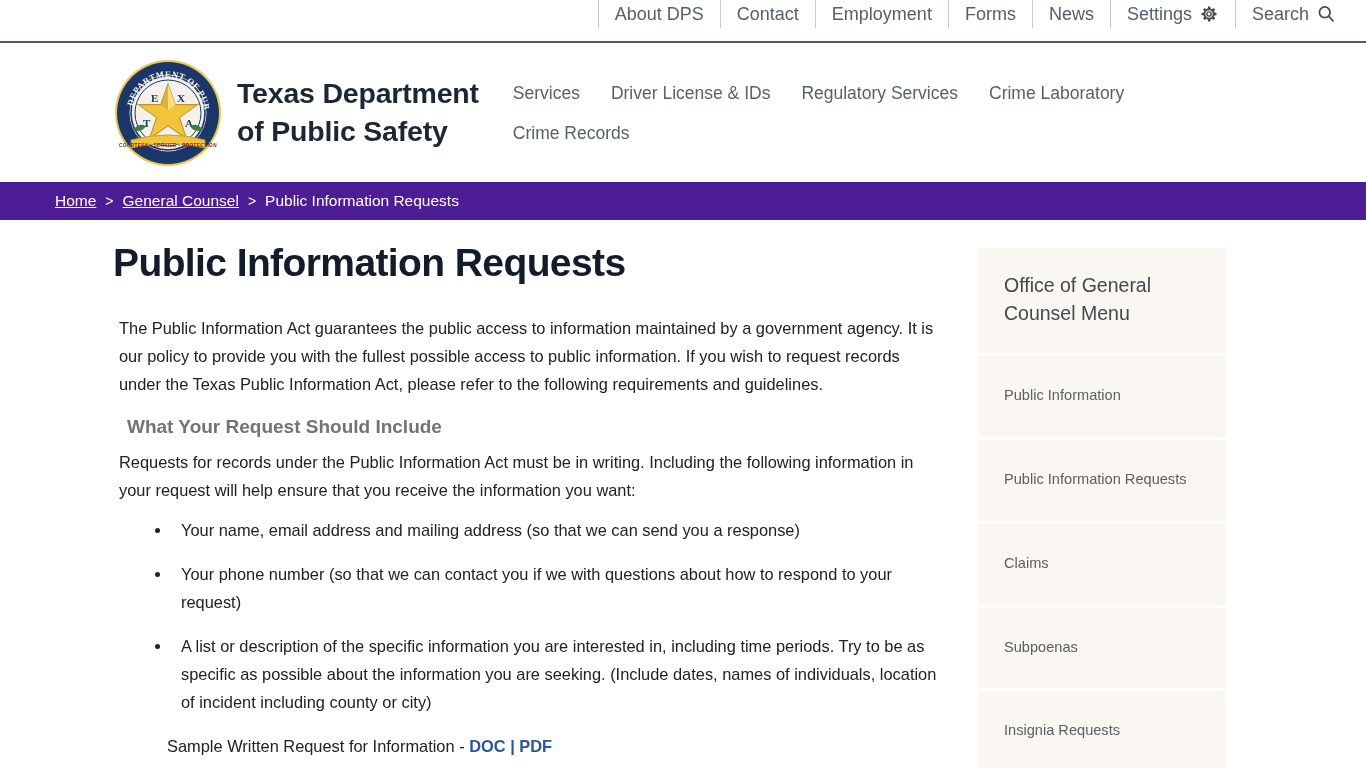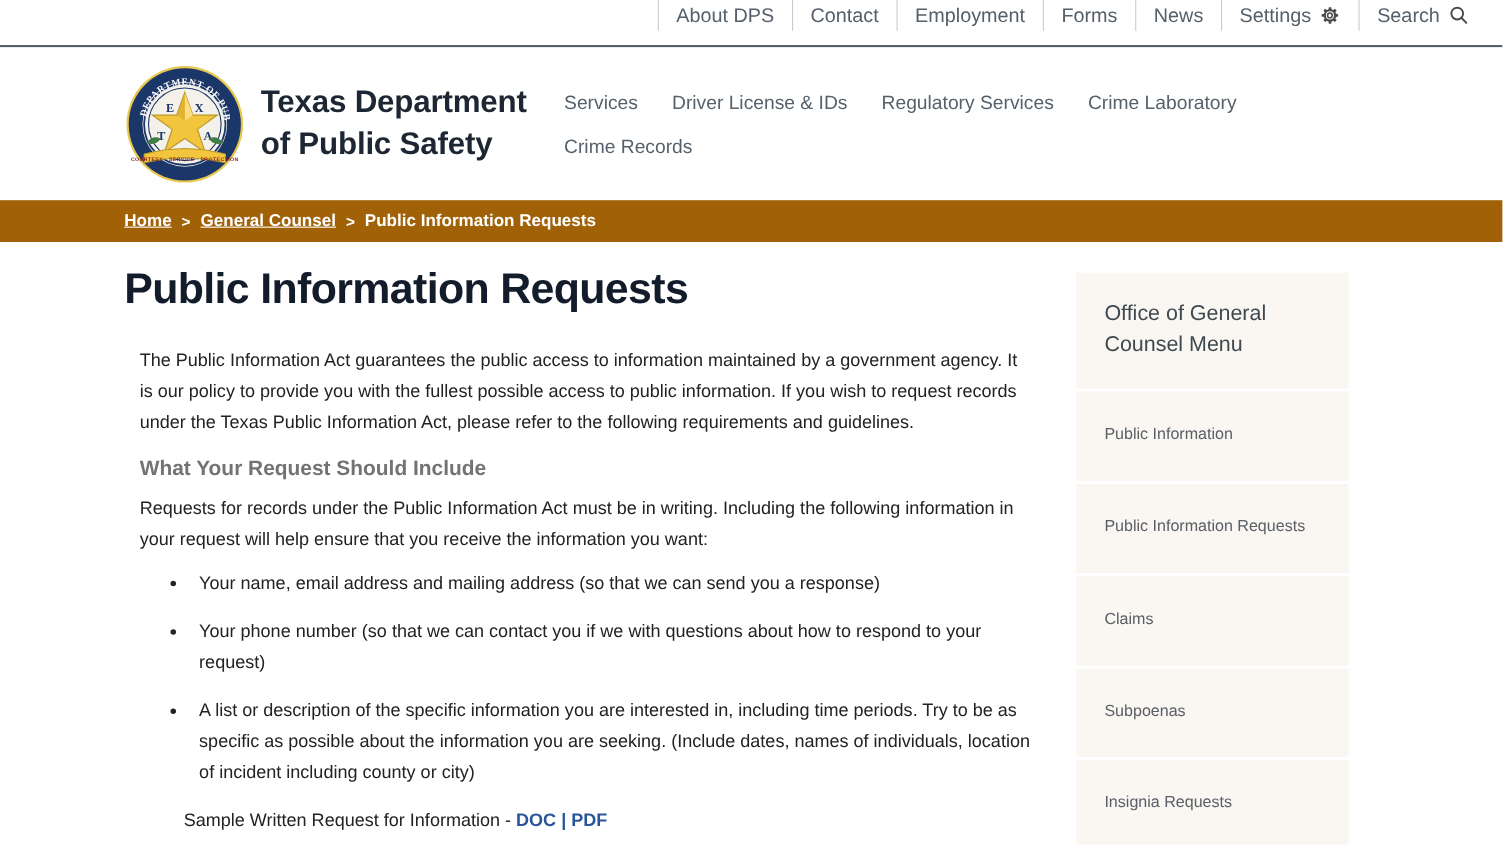--- a/index.html
+++ b/index.html
@@ -80,25 +80,24 @@
   .main-nav-item {
     font-size: 17.5px;
     color: #56616b;
     white-space: nowrap;
     cursor: pointer;
   }
 
   
   .breadcrumb-bar {
     height: 38px;
-    background: #a16207;
-    display: flex;
-    align-items: center;
-    padding-left: 113px;
-    font-weight: bold;
+    background: #4c1d95;
+    display: flex;
+    align-items: center;
+    padding-left: 55px;
   }
   .crumbs { display: flex; align-items: center; gap: 9px; }
   .crumb {
     font-size: 15.5px;
     color: #ffffff;
     white-space: nowrap;
   }
   .crumb.link { text-decoration: underline; cursor: pointer; }
   .crumb-sep { font-size: 14px; color: #ffffff; }
 
@@ -118,21 +117,21 @@
     color: #131c2b;
     letter-spacing: -0.6px;
     line-height: 1.15;
     margin-bottom: 28px;
   }
 
   .body-text {
     font-size: 16.4px;
     line-height: 28px;
     color: #222222;
-    margin: 0 0 8px 14px;
+    margin: 0 0 8px 6px;
     max-width: 820px;
   }
 
   .sub-heading {
     font-size: 19px;
     font-weight: 700;
     color: #737373;
     margin: 18px 0 10px 14px;
   }
 

